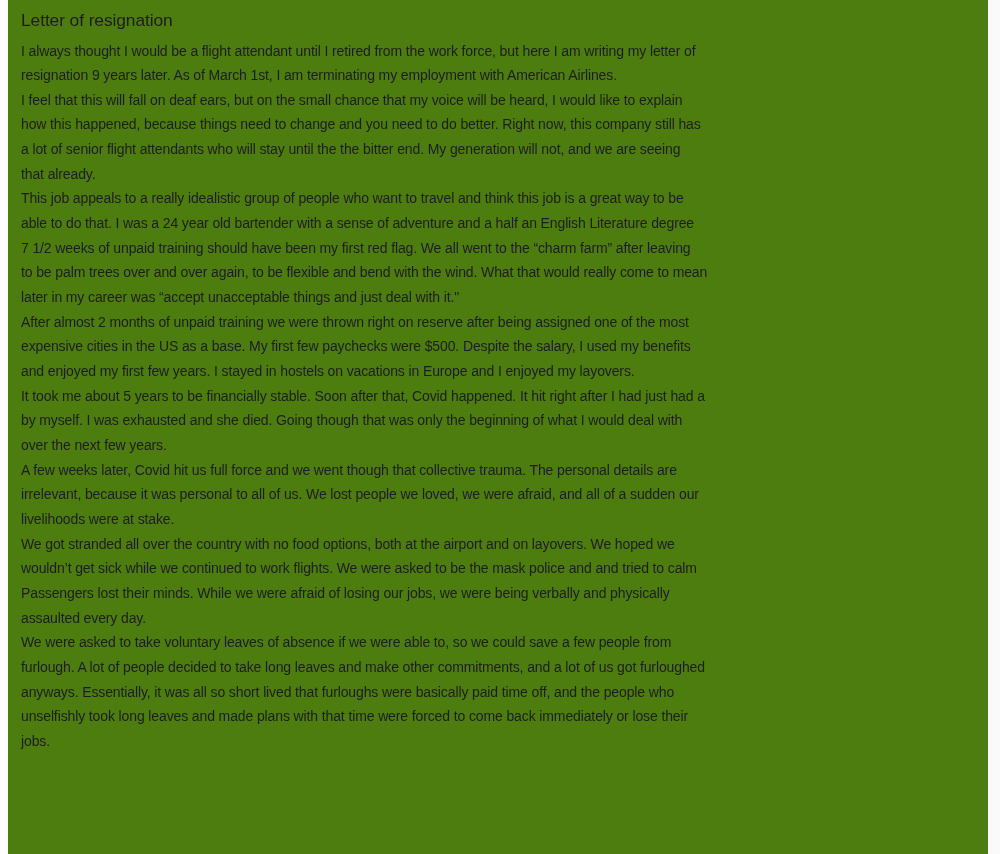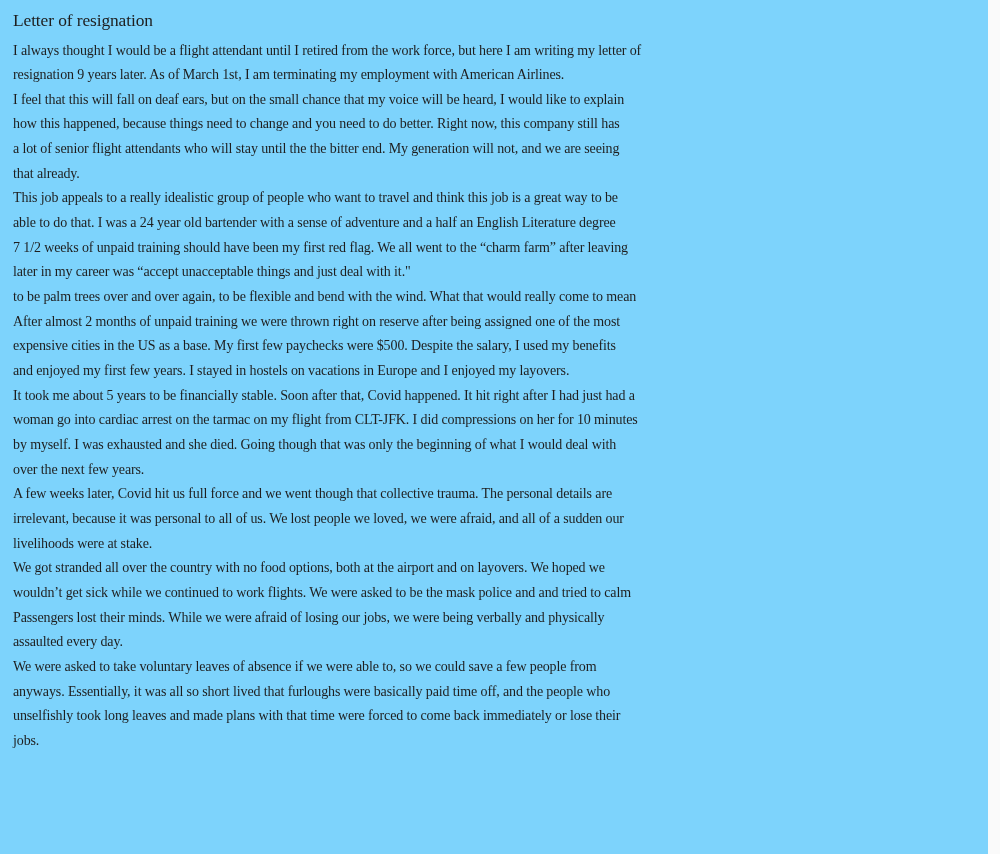--- a/index.html
+++ b/index.html
@@ -10,26 +10,25 @@
     body {
       width: 1000px;
       height: 854px;
       overflow: hidden;
       position: relative;
       font-family: "Liberation Sans", sans-serif;
       color: #1e1e1e;
     }
     .page {
       position: absolute;
-      left: 0;
+      left: 8px;
       top: 0;
       width: 988px;
       height: 854px;
-      background: #7dd3fc;
-      font-family: Liberation Serif, serif;
+      background: #4d7c0f;
     }
     .right-edge {
       position: absolute;
       left: 988px;
       top: 0;
       width: 12px;
       height: 854px;
       background: #fafafa;
     }
     .title {
@@ -64,35 +63,35 @@
   <div class="body">
     <span class="line">I always thought I would be a flight attendant until I retired from the work force, but here I am writing my letter of</span>
     <span class="line">resignation 9 years later. As of March 1st, I am terminating my employment with American Airlines.</span>
     <span class="line">I feel that this will fall on deaf ears, but on the small chance that my voice will be heard, I would like to explain</span>
     <span class="line">how this happened, because things need to change and you need to do better. Right now, this company still has</span>
     <span class="line">a lot of senior flight attendants who will stay until the the bitter end. My generation will not, and we are seeing</span>
     <span class="line">that already.</span>
     <span class="line">This job appeals to a really idealistic group of people who want to travel and think this job is a great way to be</span>
     <span class="line">able to do that. I was a 24 year old bartender with a sense of adventure and a half an English Literature degree</span>
     <span class="line">7 1/2 weeks of unpaid training should have been my first red flag. We all went to the “charm farm” after leaving</span>
+    <span class="line">to be palm trees over and over again, to be flexible and bend with the wind. What that would really come to mean</span>
     <span class="line">later in my career was “accept unacceptable things and just deal with it."</span>
-    <span class="line">to be palm trees over and over again, to be flexible and bend with the wind. What that would really come to mean</span>
     <span class="line">After almost 2 months of unpaid training we were thrown right on reserve after being assigned one of the most</span>
     <span class="line">expensive cities in the US as a base. My first few paychecks were $500. Despite the salary, I used my benefits</span>
     <span class="line">and enjoyed my first few years. I stayed in hostels on vacations in Europe and I enjoyed my layovers.</span>
     <span class="line">It took me about 5 years to be financially stable. Soon after that, Covid happened. It hit right after I had just had a</span>
-    <span class="line">woman go into cardiac arrest on the tarmac on my flight from CLT-JFK. I did compressions on her for 10 minutes</span>
     <span class="line">by myself. I was exhausted and she died. Going though that was only the beginning of what I would deal with</span>
     <span class="line">over the next few years.</span>
     <span class="line">A few weeks later, Covid hit us full force and we went though that collective trauma. The personal details are</span>
     <span class="line">irrelevant, because it was personal to all of us. We lost people we loved, we were afraid, and all of a sudden our</span>
     <span class="line">livelihoods were at stake.</span>
     <span class="line">We got stranded all over the country with no food options, both at the airport and on layovers. We hoped we</span>
     <span class="line">wouldn’t get sick while we continued to work flights. We were asked to be the mask police and and tried to calm</span>
     <span class="line">Passengers lost their minds. While we were afraid of losing our jobs, we were being verbally and physically</span>
     <span class="line">assaulted every day.</span>
     <span class="line">We were asked to take voluntary leaves of absence if we were able to, so we could save a few people from</span>
+    <span class="line">furlough. A lot of people decided to take long leaves and make other commitments, and a lot of us got furloughed</span>
     <span class="line">anyways. Essentially, it was all so short lived that furloughs were basically paid time off, and the people who</span>
     <span class="line">unselfishly took long leaves and made plans with that time were forced to come back immediately or lose their</span>
     <span class="line">jobs.</span>
   </div>
 </div>
 <div class="right-edge"></div>
 
 </body></html>

